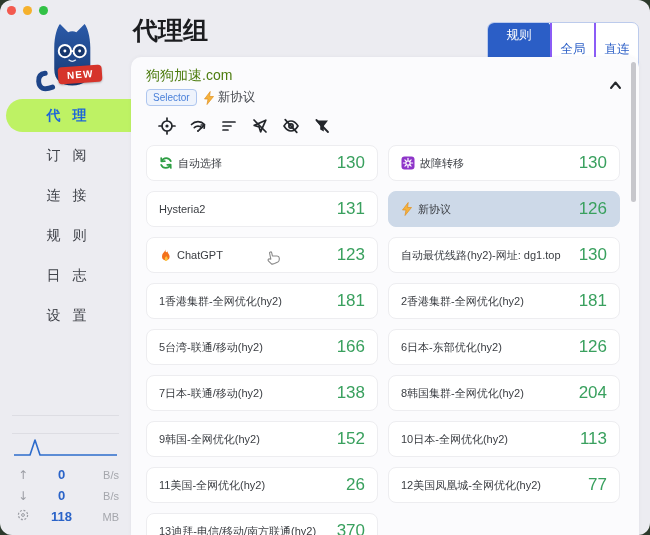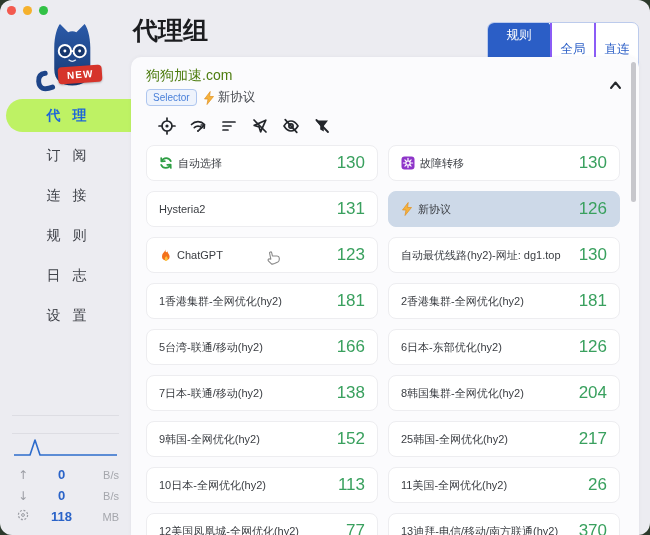--- a/index.html
+++ b/index.html
@@ -290,24 +290,20 @@
         </div>
         <div class="card">
           <span class="card-name">8韩国集群-全网优化(hy2)</span>
           <span class="card-lat">204</span>
         </div>
         <div class="card">
           <span class="card-name">9韩国-全网优化(hy2)</span>
           <span class="card-lat">152</span>
         </div>
         <div class="card">
-          <span class="card-name">25韩国-全网优化(hy2)</span>
-          <span class="card-lat">217</span>
-        </div>
-        <div class="card">
           <span class="card-name">10日本-全网优化(hy2)</span>
           <span class="card-lat">113</span>
         </div>
         <div class="card">
           <span class="card-name">11美国-全网优化(hy2)</span>
           <span class="card-lat">26</span>
         </div>
         <div class="card">
           <span class="card-name">12美国凤凰城-全网优化(hy2)</span>
           <span class="card-lat">77</span>

